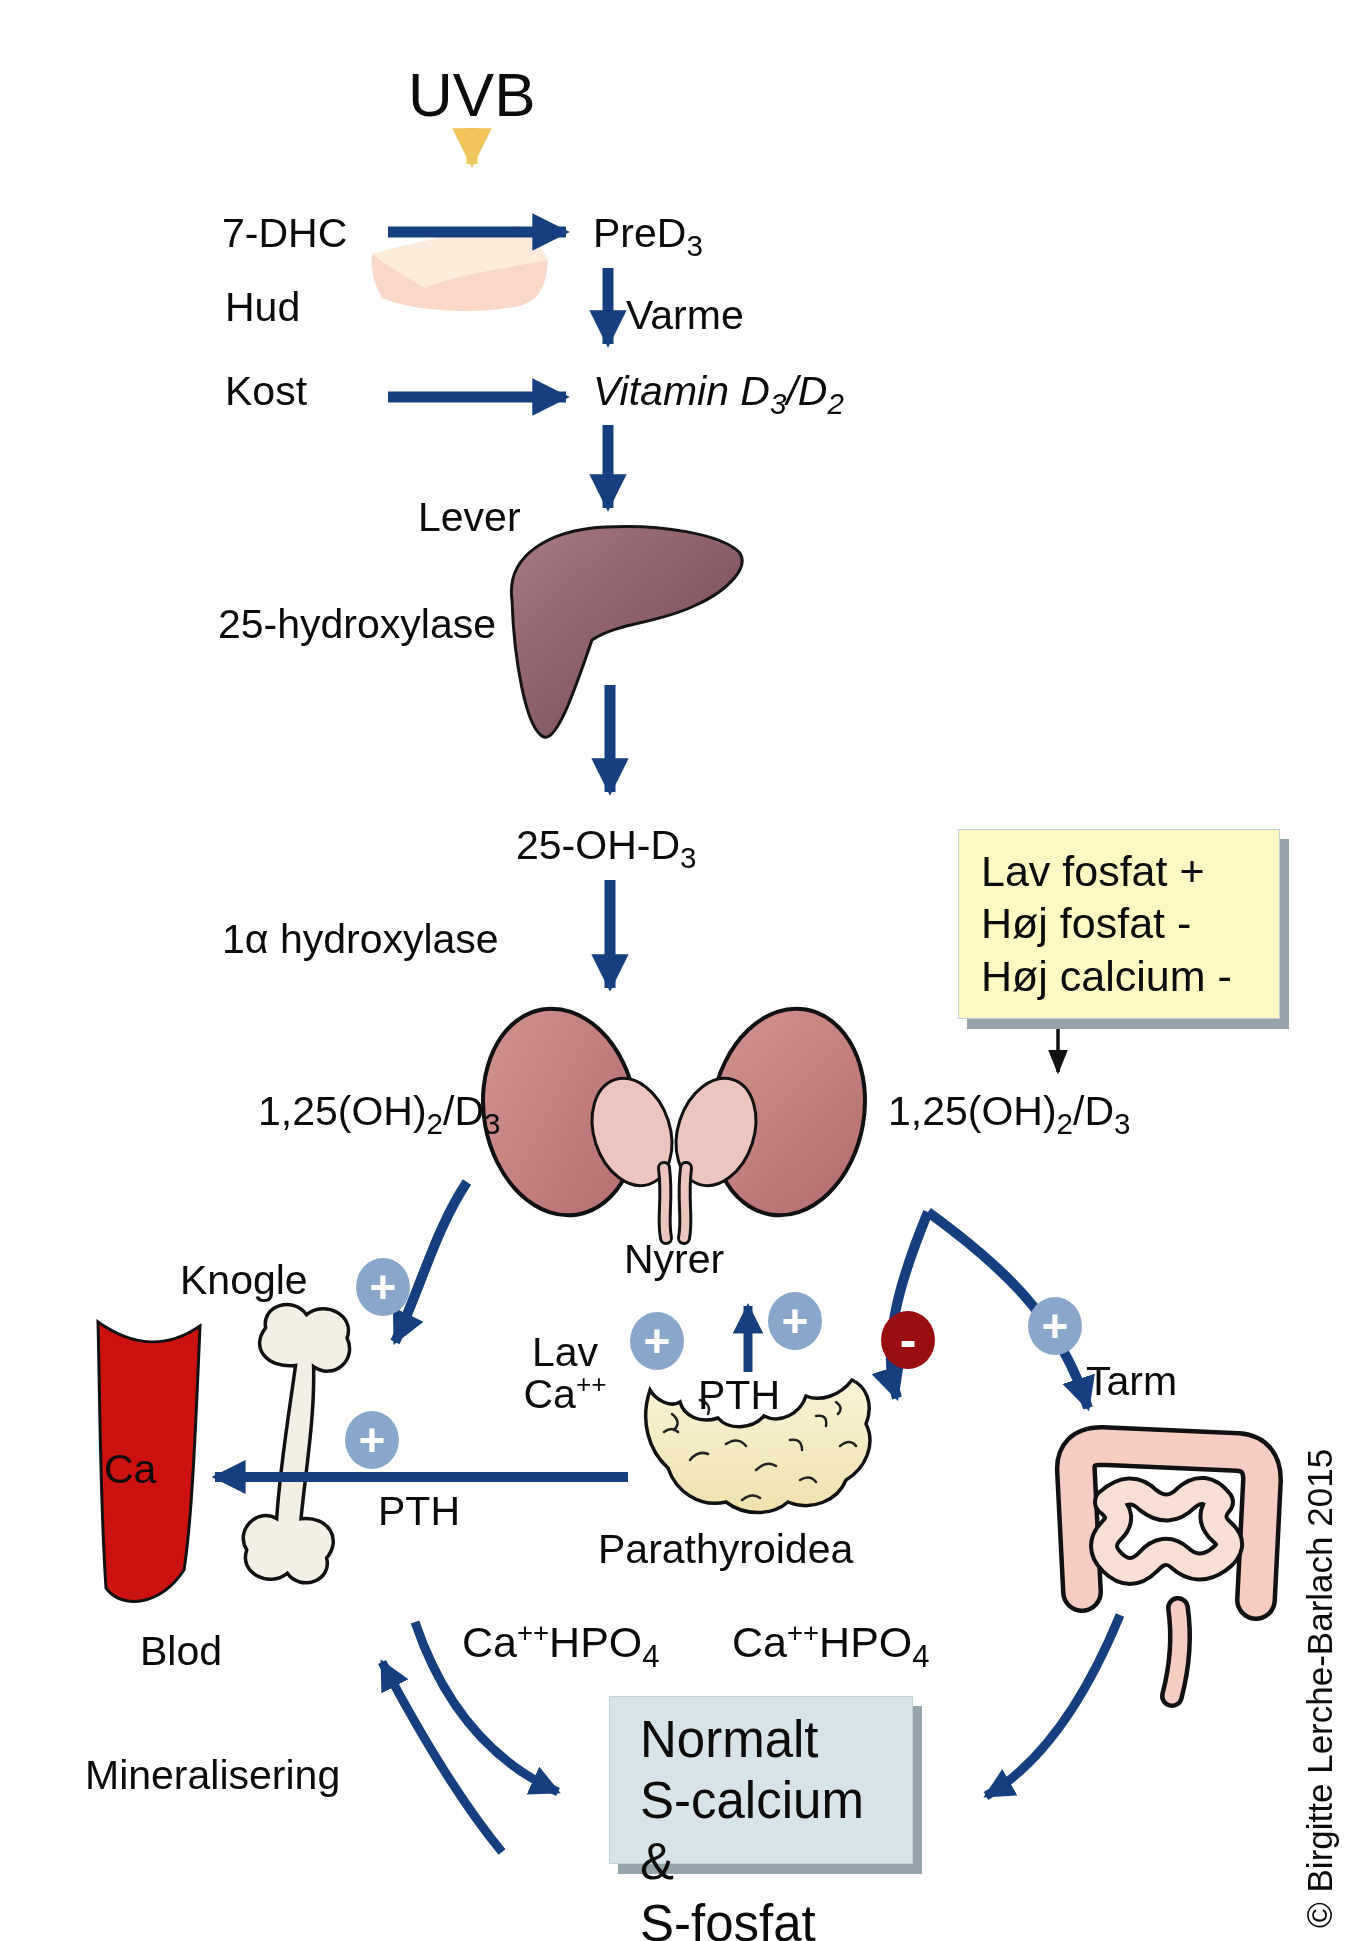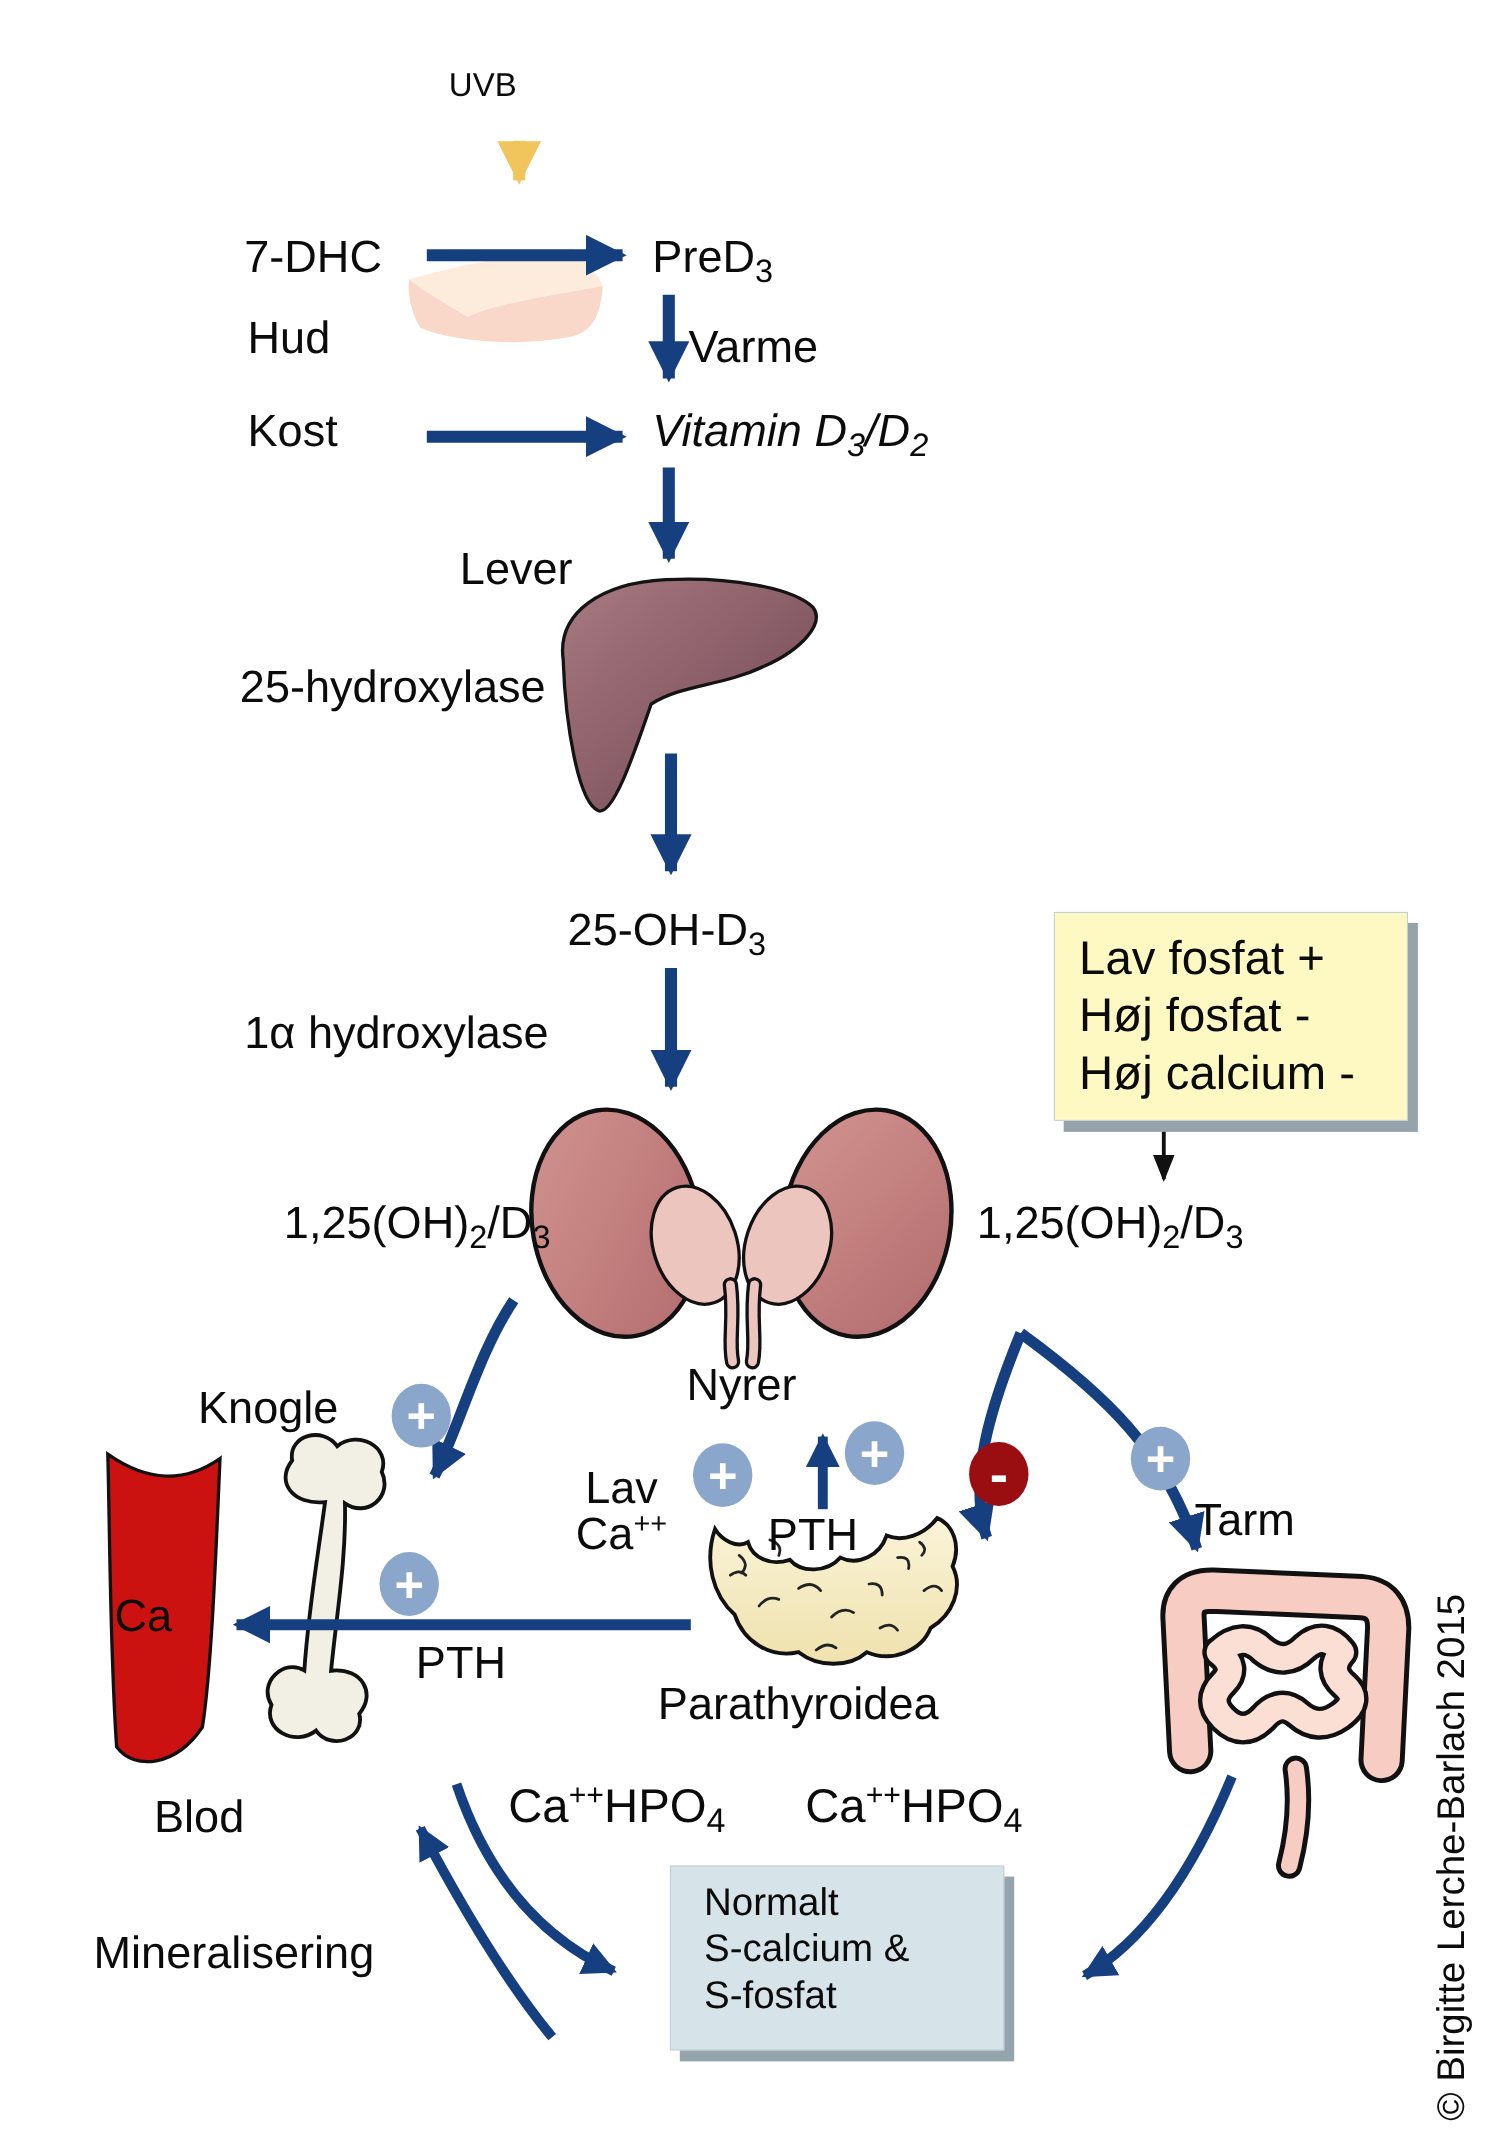--- a/index.html
+++ b/index.html
@@ -2,21 +2,21 @@
 <html><head>
 <meta charset="utf-8">
 <style>
   html,body{margin:0;padding:0;background:#ffffff;}
   .canvas{position:relative;width:1358px;height:1941px;background:#ffffff;
           font-family:"Liberation Sans",sans-serif;color:#0b0b0b;overflow:hidden;}
   .shapes{position:absolute;left:0;top:0;z-index:1;}
   .lbl{position:absolute;z-index:2;font-size:41px;line-height:1.05;white-space:nowrap;}
   .lbl sub{font-size:72%;line-height:0;}
   .lbl sup{font-size:64%;line-height:0;}
-  .uvb{left:408px;top:62px;font-size:30px;}
+  .uvb{left:408px;top:62px;font-size:62px;}
   .dhc{left:222px;top:212px;}
   .pred3{left:593px;top:212px;}
   .hud{left:225px;top:286px;}
   .varme{left:626px;top:294px;}
   .kost{left:225px;top:370px;}
   .vitamin{left:593px;top:370px;font-style:italic;}
   .lever{left:418px;top:496px;}
   .hy25{left:218px;top:603px;}
   .ohd3{left:516px;top:824px;}
   .alpha{left:222px;top:918px;}
@@ -32,21 +32,21 @@
   .blod{left:140px;top:1630px;}
   .miner{left:85px;top:1754px;}
   .cah1{left:462px;top:1620px;font-size:43px;}
   .cah2{left:732px;top:1620px;font-size:43px;}
   .tarm{left:1086px;top:1360px;}
   .infobox{position:absolute;z-index:2;left:958px;top:829px;width:322px;height:190px;
            background:#fef9c3;box-shadow:9px 10px 0 #95a3ab;border:1px solid #c2d1d8;
            box-sizing:border-box;padding:15px 0 0 22px;font-size:43px;line-height:1.22;}
   .normbox{position:absolute;z-index:2;left:609px;top:1696px;width:304px;height:168px;
            background:#d6e3e9;box-shadow:9px 10px 0 #95a3ab;border:1px solid #c2d1d8;
-           box-sizing:border-box;padding:12px 0 0 30px;font-size:35px;line-height:1.2;}
+           box-sizing:border-box;padding:12px 0 0 30px;font-size:51px;line-height:1.2;}
   .badge{position:absolute;z-index:3;width:54px;height:58px;border-radius:50%;
          display:flex;align-items:center;justify-content:center;
          color:#ffffff;font-size:46px;font-weight:bold;line-height:1;}
   .badge.plus{background:#8ba6cb;}
   .badge.minus{background:#9a0d11;font-size:50px;}
   .b1{left:356px;top:1258px;}
   .b2{left:345px;top:1411px;}
   .b3{left:630px;top:1312px;}
   .b4{left:768px;top:1292px;}
   .b5{left:1028px;top:1297px;}

